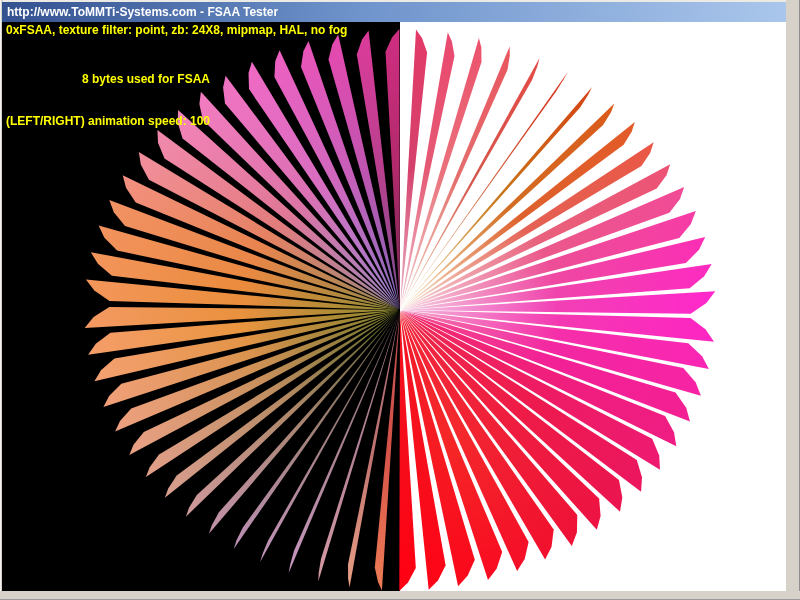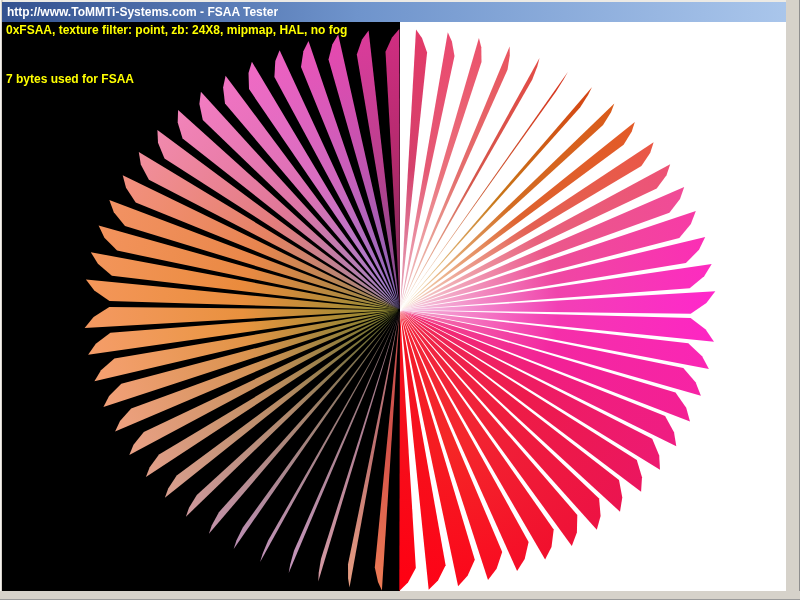--- a/index.html
+++ b/index.html
@@ -438,20 +438,21 @@
           <polygon points="399.2,288.4 673.5,370.5 684.2,385.7 688.0,399.6" fill="url(#bladeGrad60)"></polygon>
           <polygon points="399.2,288.3 681.3,346.0 693.6,360.3 698.9,373.8" fill="url(#bladeGrad61)"></polygon>
           <polygon points="399.2,288.2 686.3,321.2 700.1,334.2 706.9,347.1" fill="url(#bladeGrad62)"></polygon>
           <polygon points="399.3,288.1 688.6,295.9 703.7,307.6 712.0,319.8" fill="url(#bladeGrad63)"></polygon>
         </g>
     </svg>
 
     <div class="hud" id="hud" style="color: rgb(255, 255, 0);">
       <div class="hud-status">0xFSAA, texture filter: point, zb: 24X8, mipmap, HAL, no fog</div>
       <div class="hud-info">
-        <div>7 bytes used for FSAA</div>
+        <div>8 bytes used for FSAA</div>
+        <div>(LEFT/RIGHT) animation speed: 100</div>
       </div>
     </div>
   </div>
 
   <div class="frame-right"></div>
   <div class="frame-bottom"></div>
 </div>
 
 </body></html>

